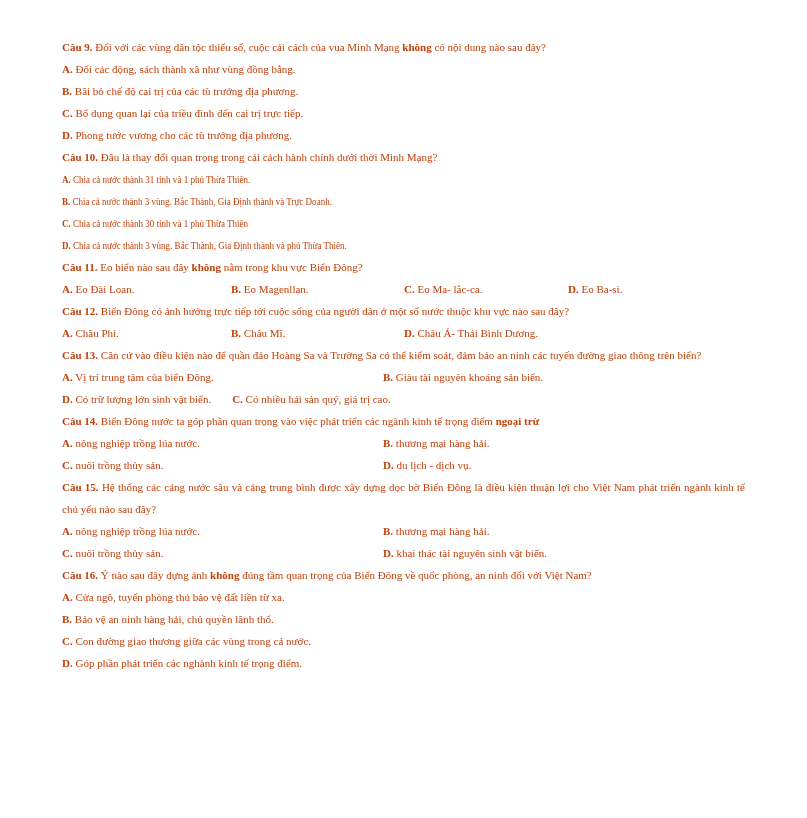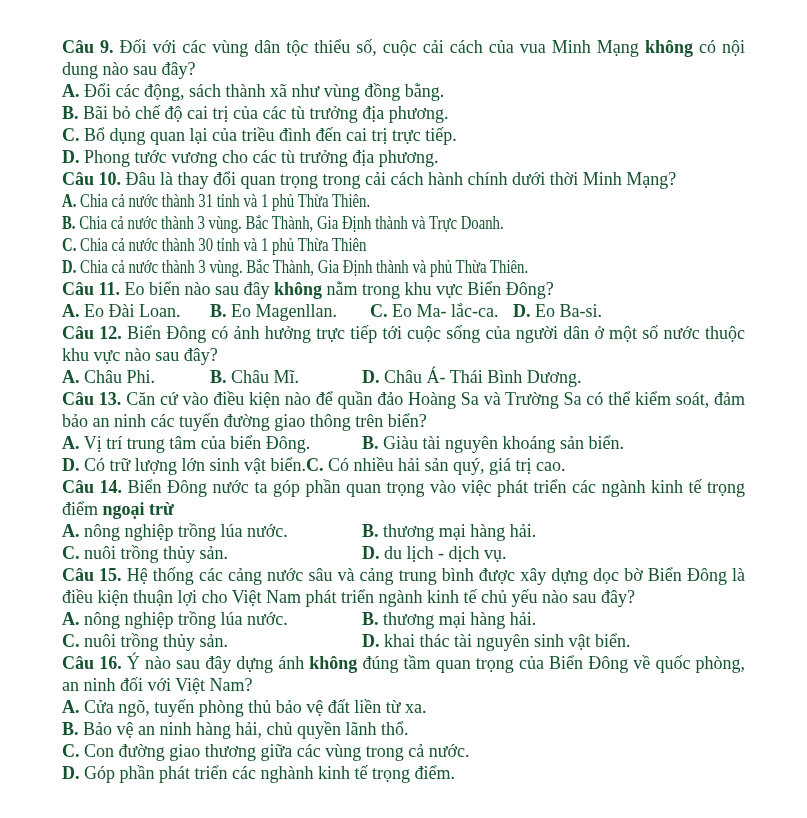--- a/index.html
+++ b/index.html
@@ -8,38 +8,38 @@
     background: #ffffff;
   }
   .page {
     position: relative;
     box-sizing: border-box;
     width: 807px;
     height: 818px;
     background: #ffffff;
     padding: 36px 62px 0 62px;
     font-family: "Liberation Serif", serif;
-    font-size: 18px;
+    font-size: 11px;
     line-height: 22px;
-    color: #14532d;
+    color: #c2410c;
     overflow: hidden;
   }
   .stem {
     margin: 0;
     text-align: justify;
   }
   .q-number { font-weight: bold; }
   .seg-bold { font-weight: bold; }
   .opt-label { font-weight: bold; }
   .opt-line { margin: 0; }
-  .opt-row { display: flex; }
+  .opt-row { display: flex; gap: 21px; }
   .opt-row .cell { flex: 0 0 auto; }
   .c4-0 { width: 148px; }
   .c4-1 { width: 152px; }
-  .c4-2 { width: 143px; margin-left: 8px; }
+  .c4-2 { width: 143px; }
   .c4-3 { flex: 1 1 auto; }
   .g2-0 { width: 300px; }
   .g2-1 { flex: 1 1 auto; }
   .condensed {
     display: inline-block;
     transform: scaleX(0.82);
     transform-origin: 0 50%;
     white-space: nowrap;
   }
 </style>

